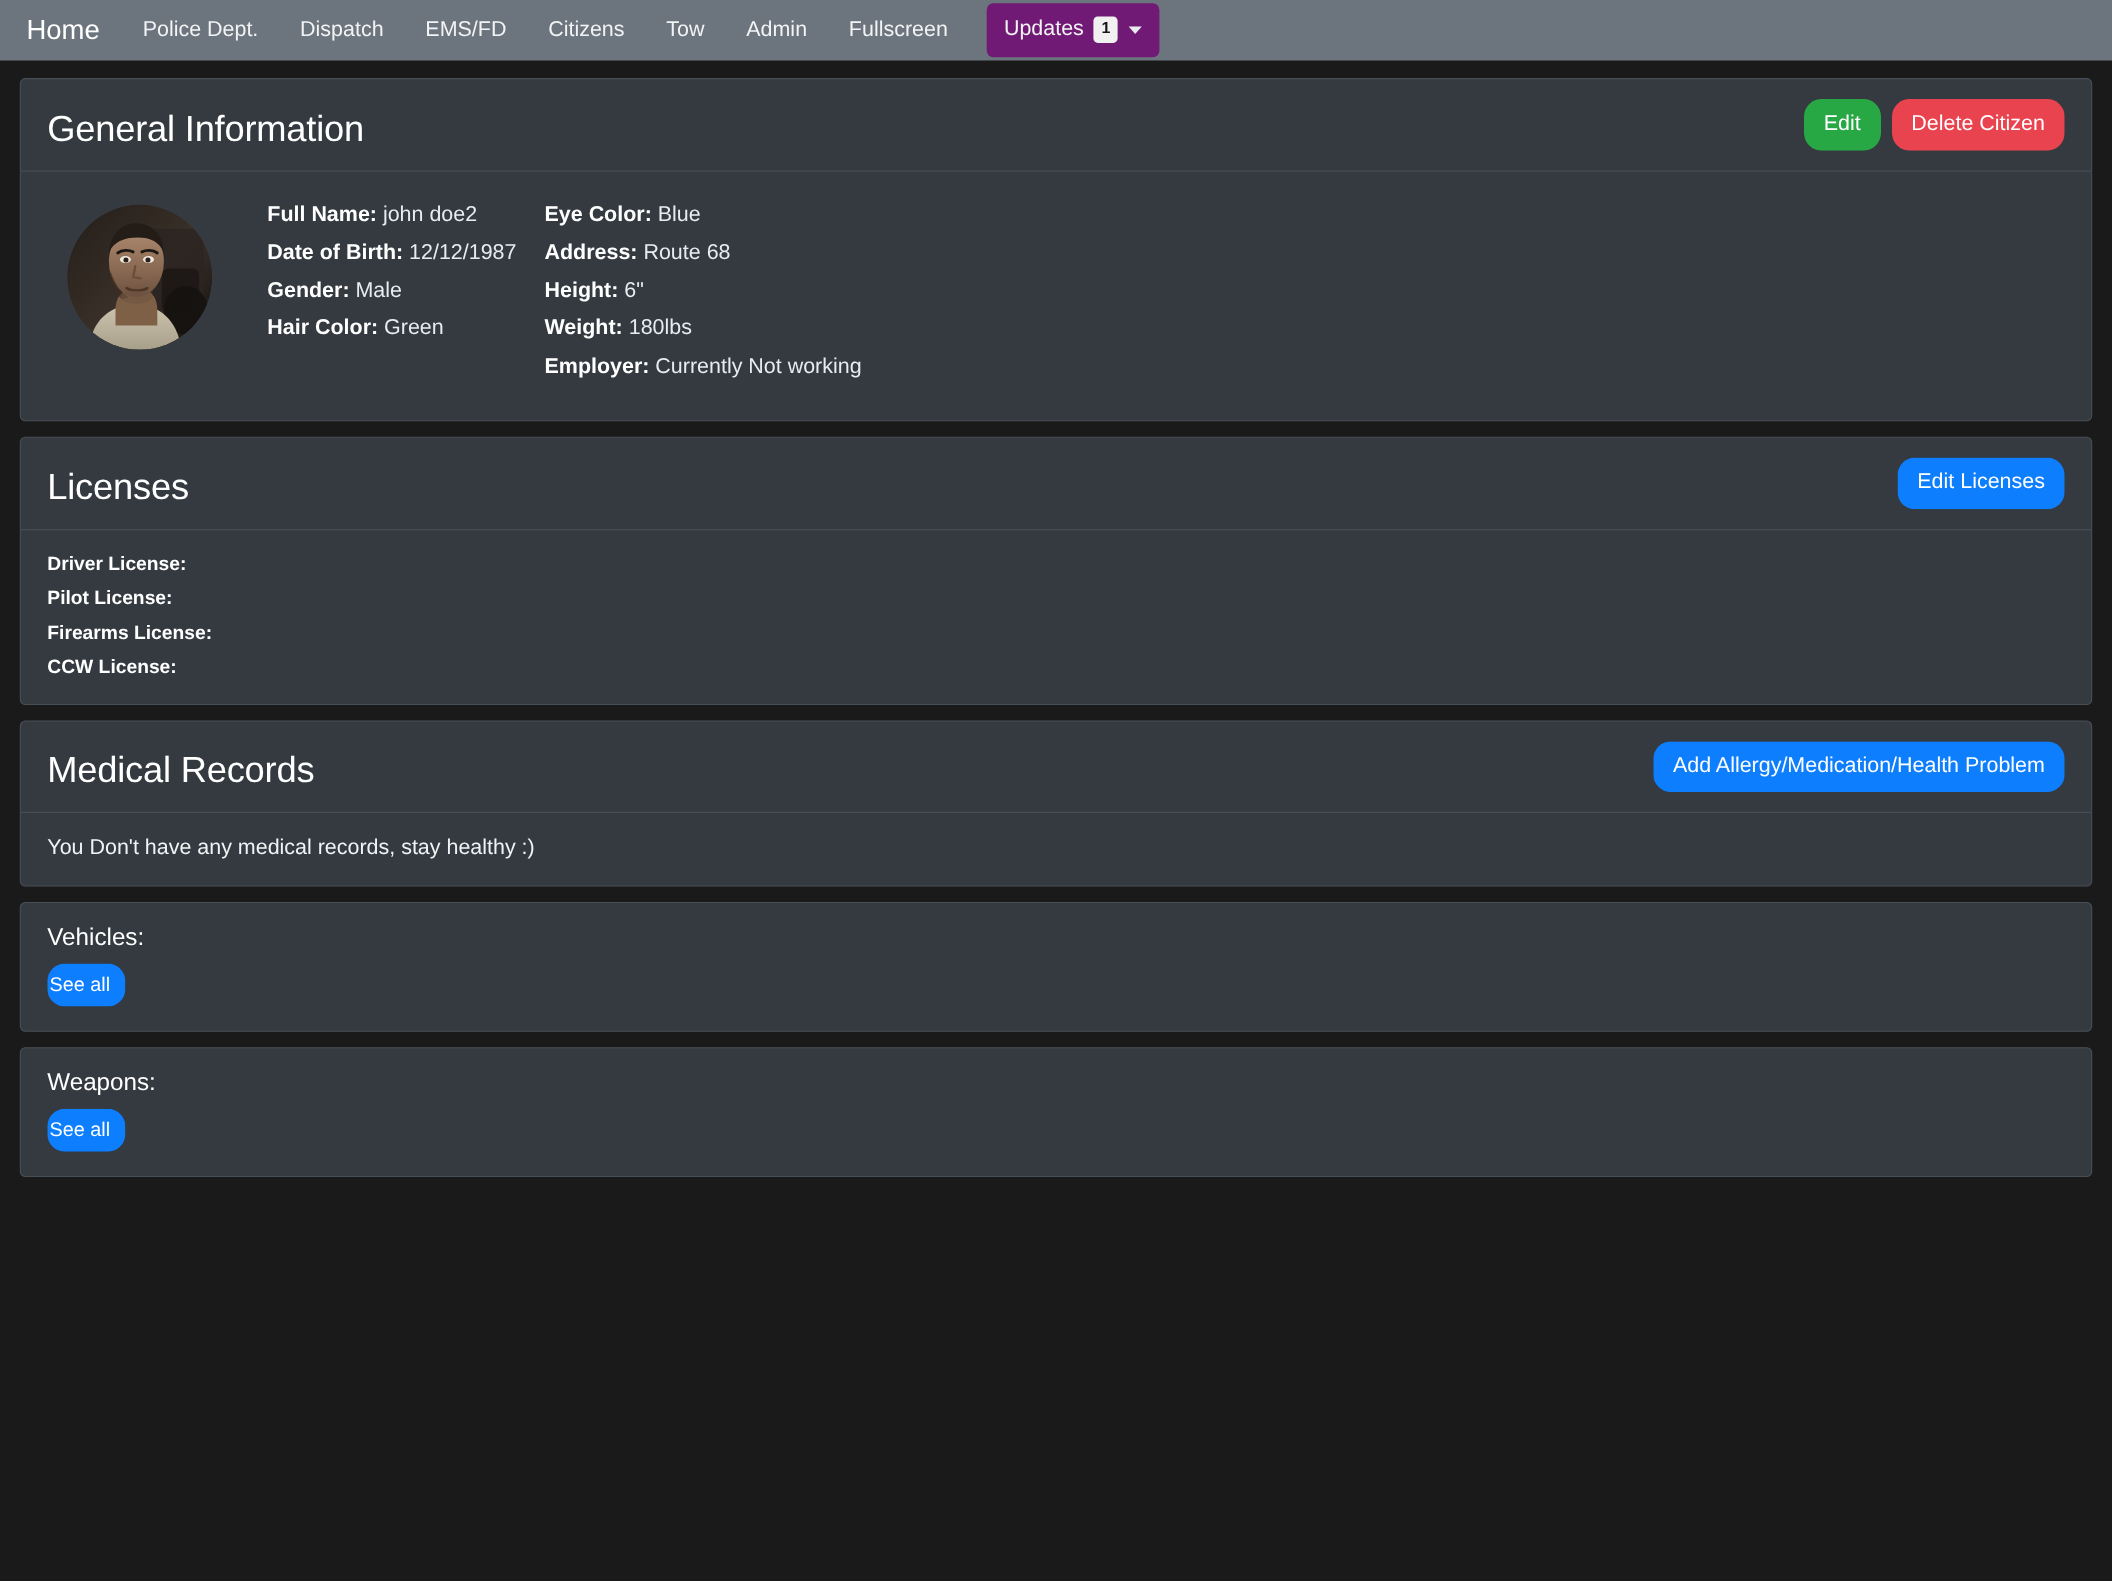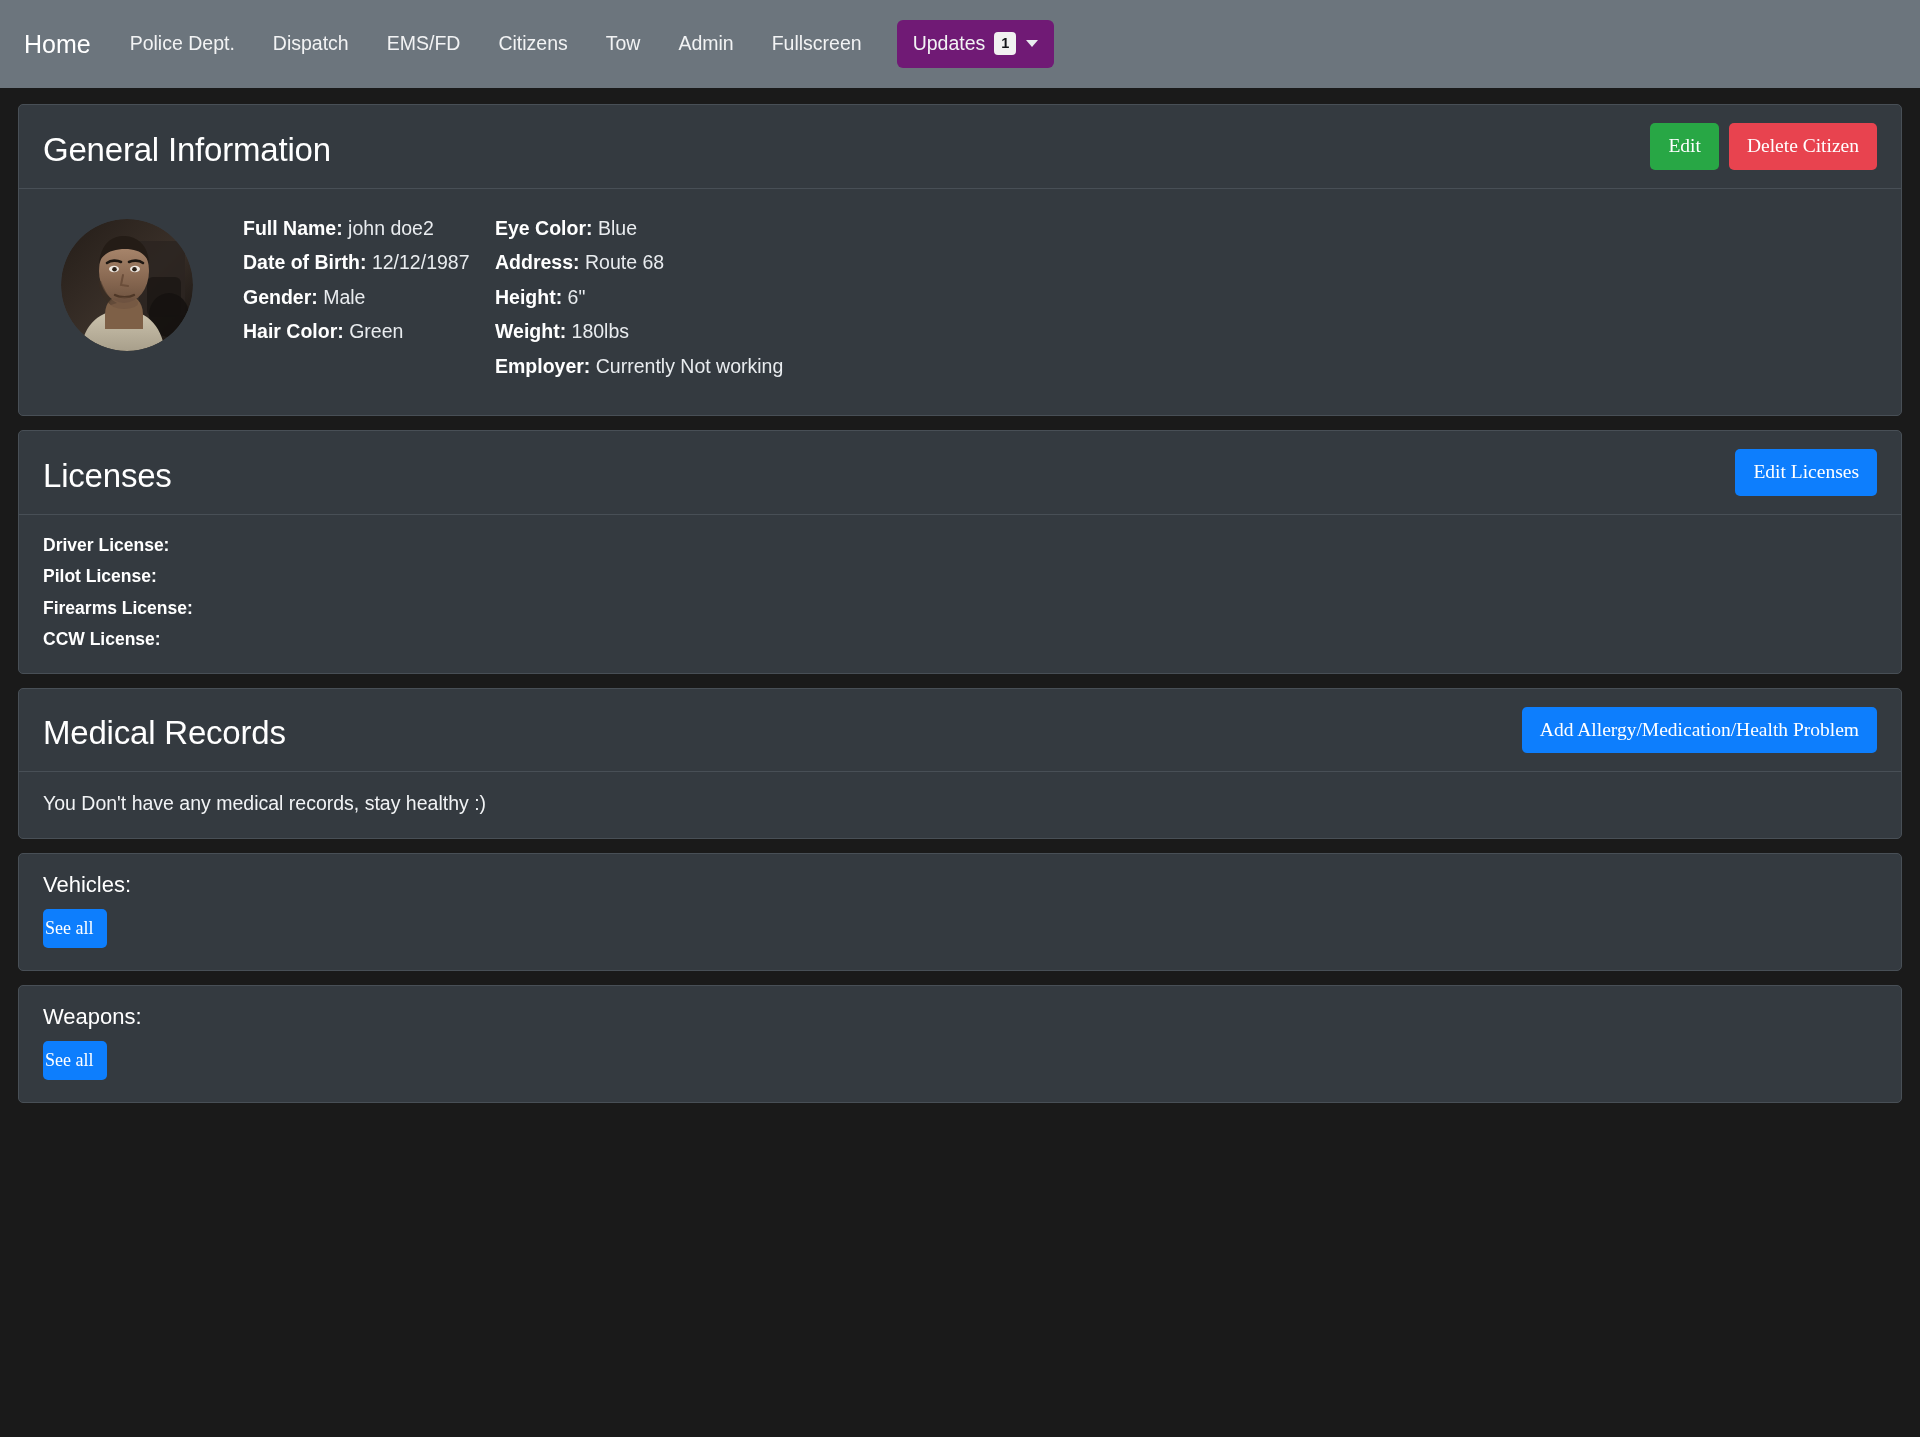--- a/index.html
+++ b/index.html
@@ -7,21 +7,21 @@
     margin: 0; padding: 0;
     width: 1920px; height: 1437px;
     background: #1a1a1a;
     font-family: "Liberation Sans", sans-serif;
     -webkit-font-smoothing: antialiased;
   }
 
   
   .navbar {
     background: #6c757d;
-    height: 88px;
+    height: 55px;
     display: flex;
     align-items: center;
     padding: 0 0 0 18px;
     gap: 0;
   }
   .nav-brand {
     color: #ffffff;
     font-size: 25px;
     line-height: 1;
     padding: 8px 14px 8px 6px;
@@ -102,23 +102,23 @@
     line-height: 1.2;
     margin: 0;
     letter-spacing: -0.2px;
   }
   .hdr-actions { display: flex; align-items: center; gap: 10px; }
   .card-body { padding: 22px 24px 24px 24px; }
 
   
   .btn {
     border: 1px solid transparent;
-    border-radius: 5px;
-    color: #ffffff;
-    font-family: Liberation Serif, serif;
+    border-radius: 16px;
+    color: #ffffff;
+    font-family: Liberation Sans, sans-serif;
     font-size: 19.5px;
     line-height: 1;
     padding: 12px 17px 13px 17px;
     cursor: pointer;
     white-space: nowrap;
     display: inline-block;
   }
   .btn-success { background: #28a745; }
   .btn-danger  { background: #e8434f; }
   .btn-primary { background: #0d7efd; }

